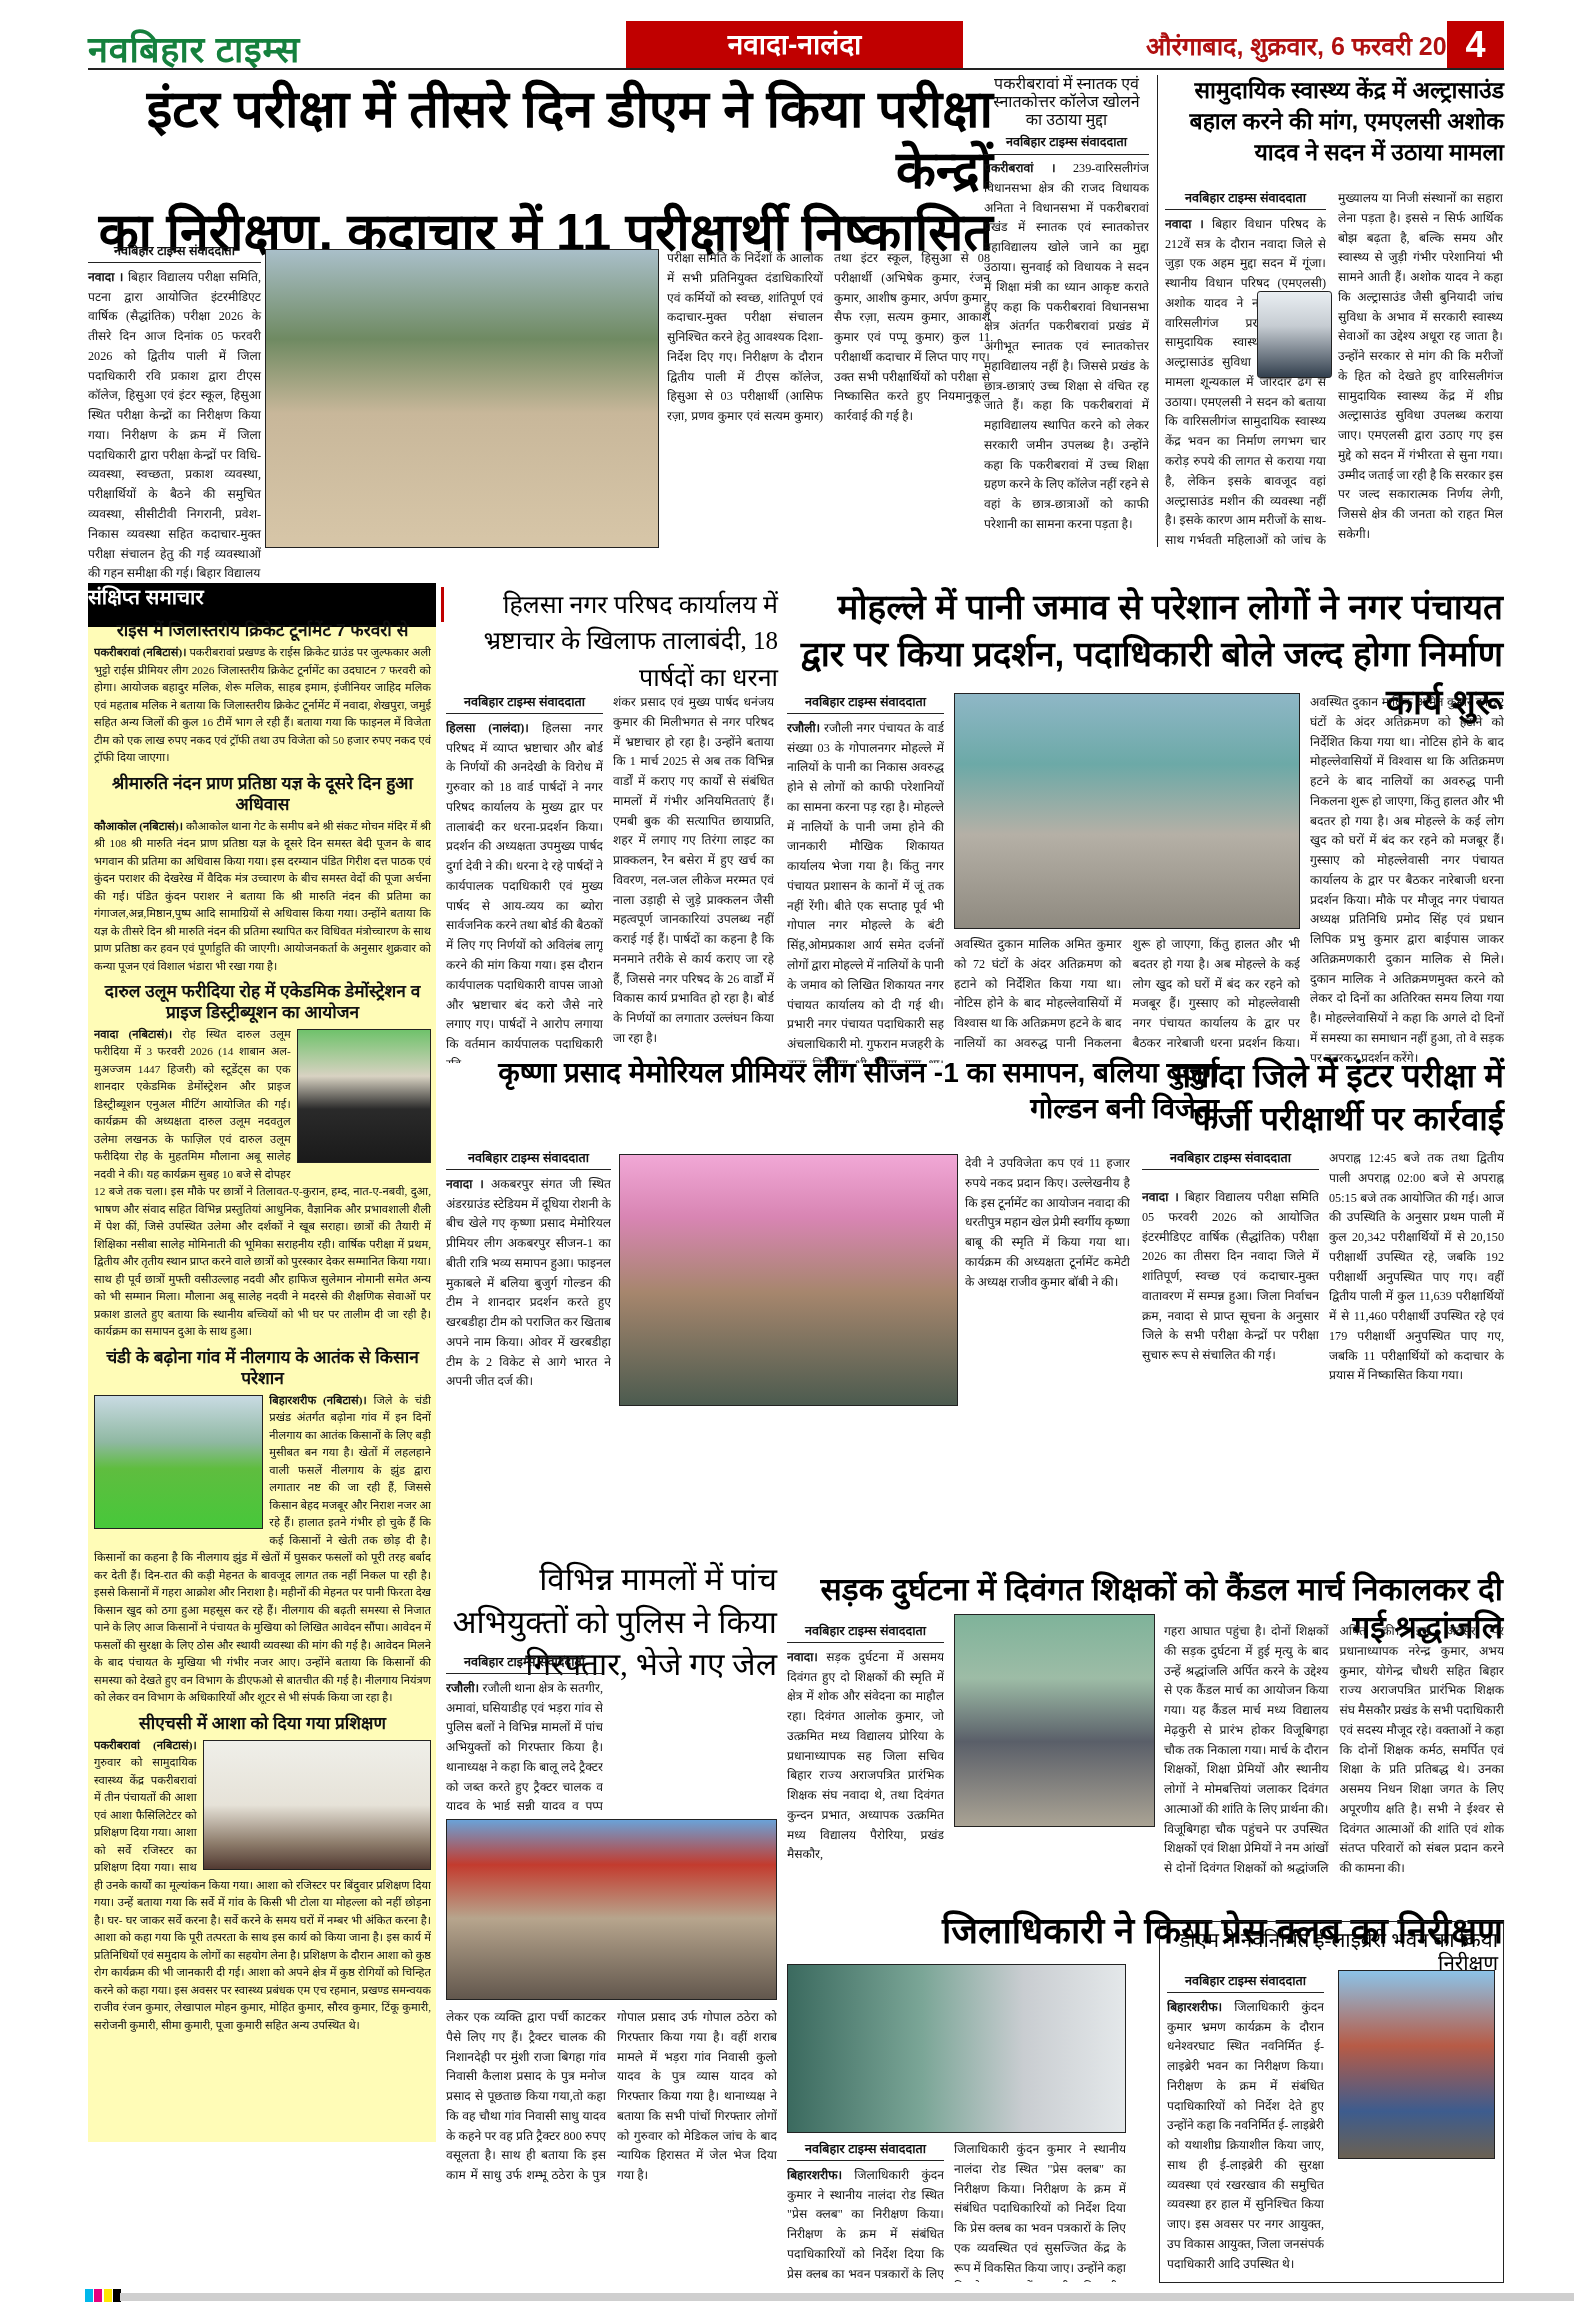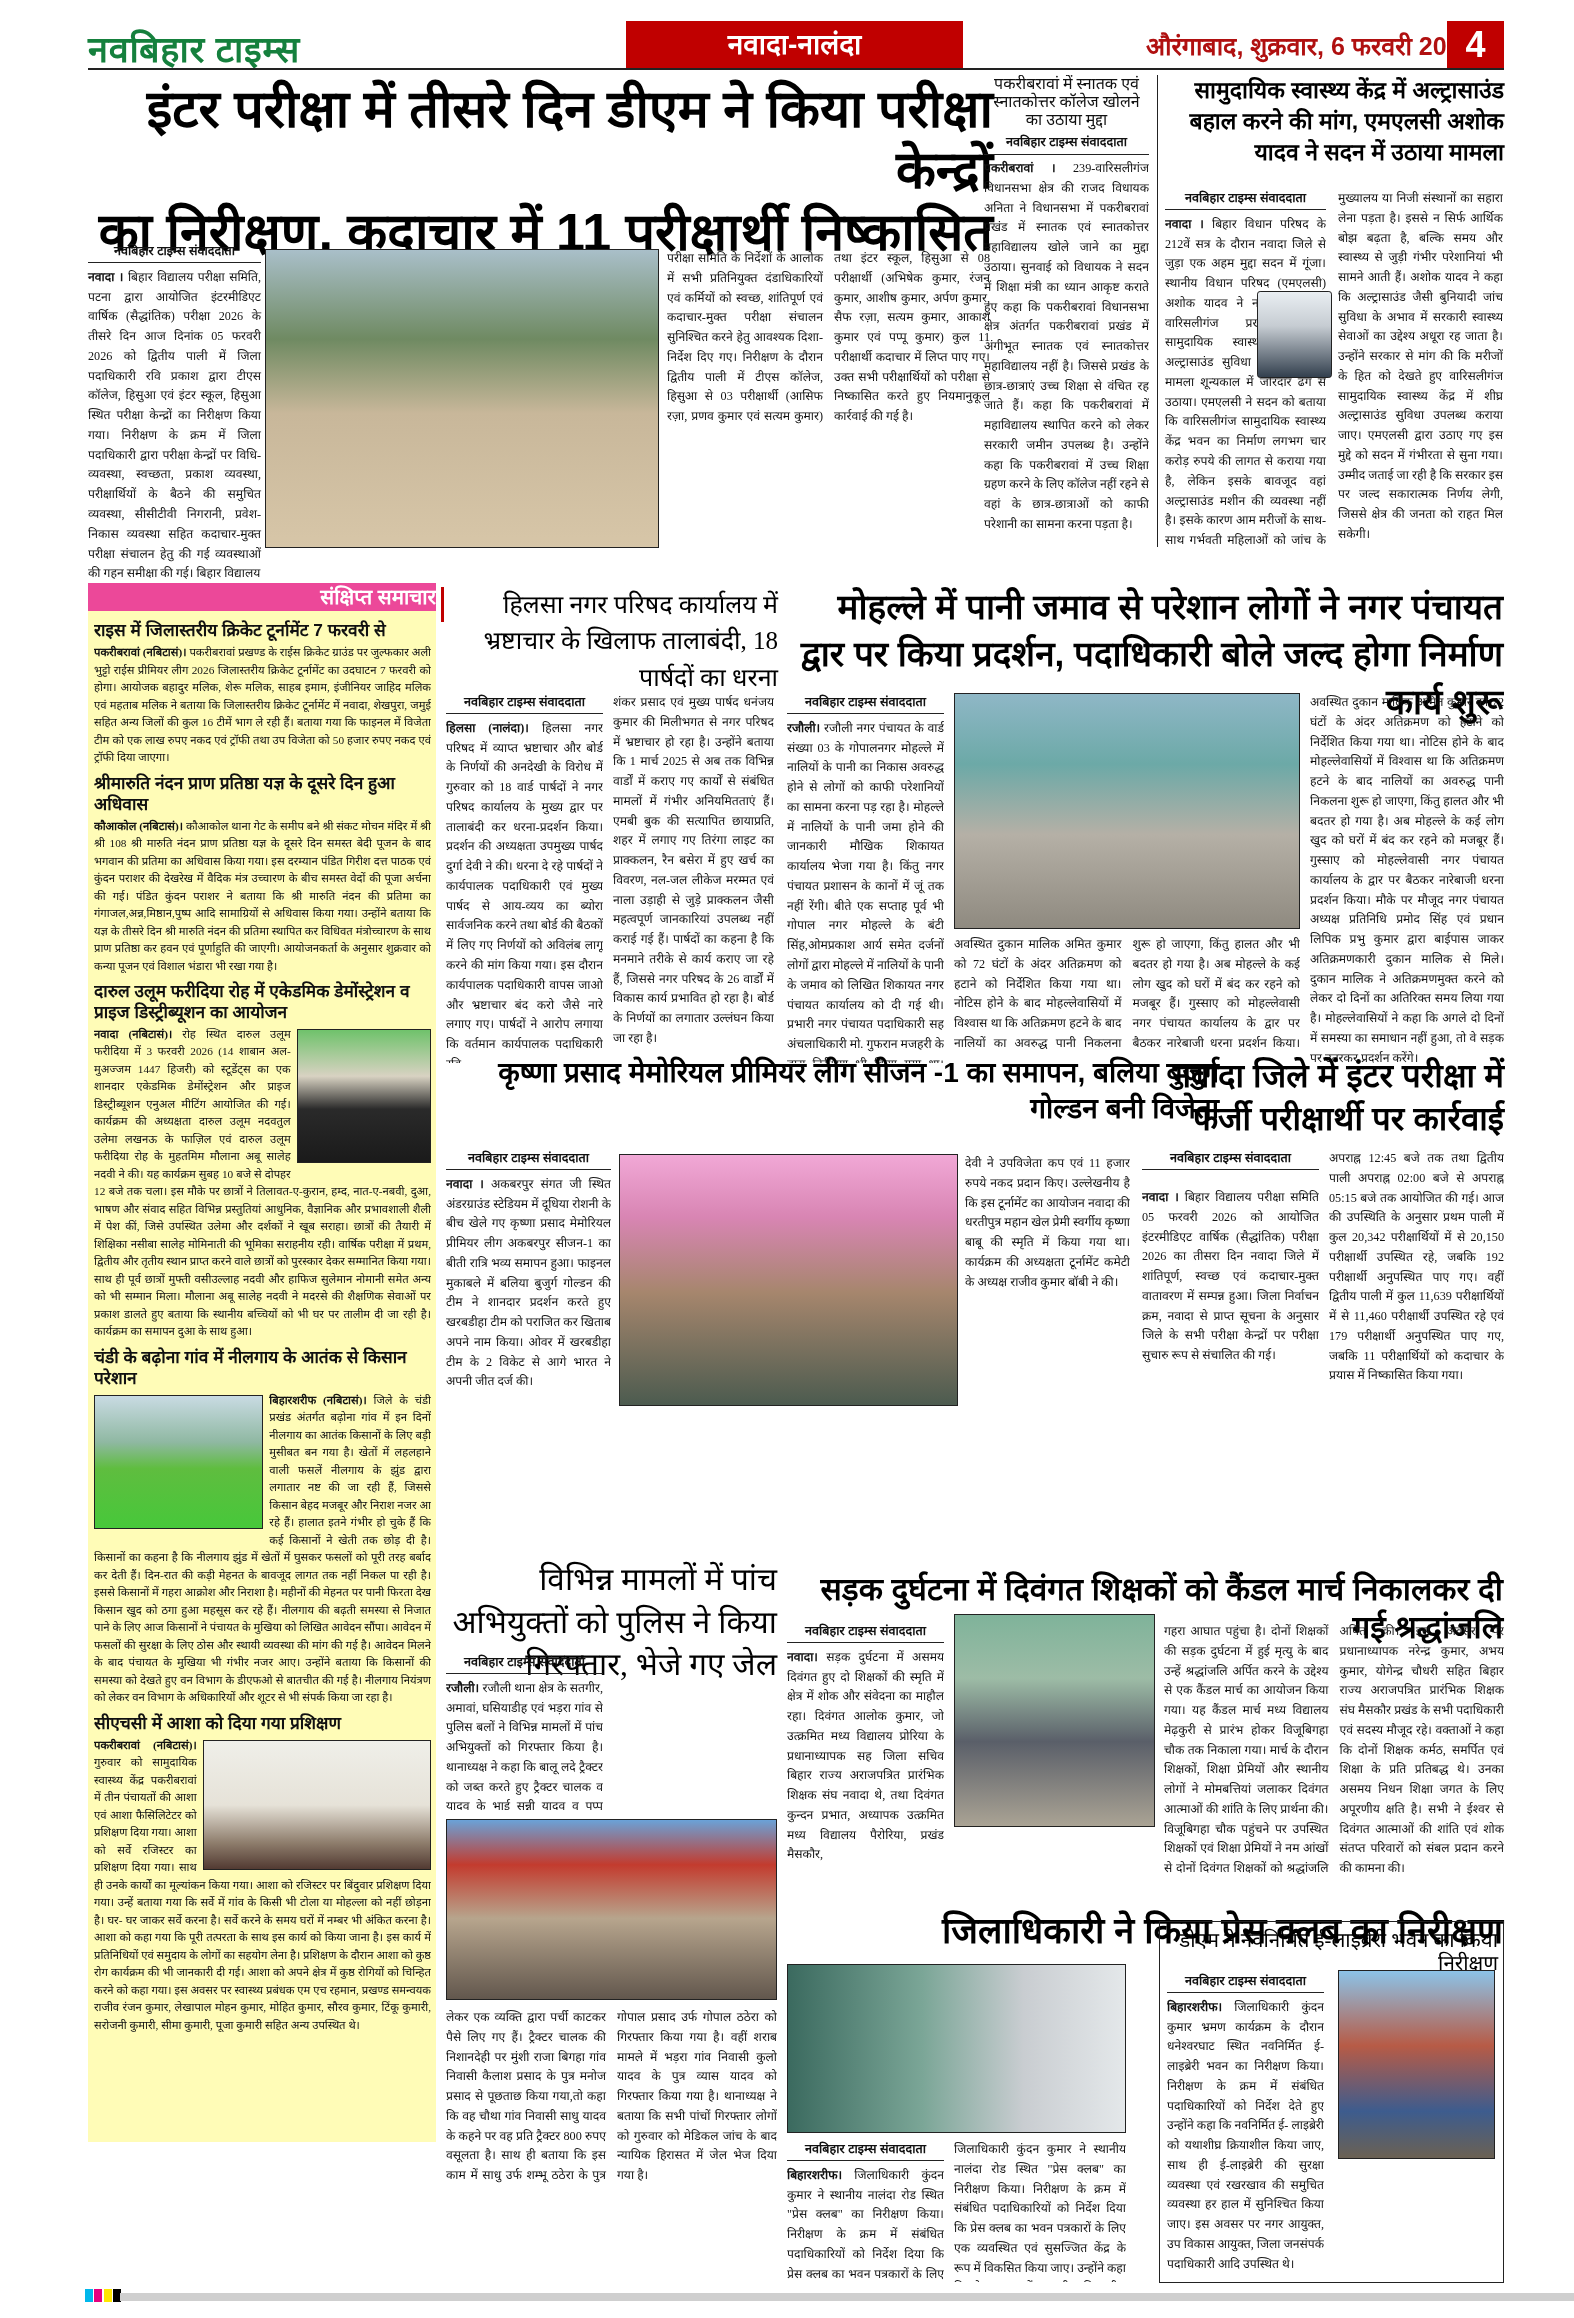--- a/index.html
+++ b/index.html
@@ -21,22 +21,22 @@
 .ph-mp{background:linear-gradient(180deg,#e9eef2 0%,#c6ccd2 40%,#33404e 100%)}
 .ph-cricket{background:linear-gradient(180deg,#f1a8d6 0%,#d885b3 25%,#a6866d 55%,#4c5b4f 100%)}
 .ph-candle{background:linear-gradient(180deg,#7fb39a 0%,#9dbca6 30%,#5a5f69 60%,#aaa394 100%)}
 .ph-rajauli{background:linear-gradient(180deg,#6aa2d8 0%,#c33b2e 25%,#b7a58d 55%,#62574d 100%)}
 .ph-press{background:linear-gradient(90deg,#3b6a5f 0%,#7ba697 40%,#c9cdd1 70%,#e4e8ea 100%)}
 .ph-elib{background:linear-gradient(180deg,#8cc3e8 0%,#b75b46 40%,#3d5c8e 75%,#6b6153 100%)}
 .ph-madrasa{background:linear-gradient(180deg,#6fc26b 0%,#d8d2c2 35%,#2a2a2a 60%,#1a1a1a 100%)}
 .ph-field{background:linear-gradient(180deg,#c9dbe3 0%,#8fb8a2 35%,#5fbd3f 55%,#47c83a 100%)}
 .ph-training{background:linear-gradient(180deg,#efefe9 0%,#e6e2d8 50%,#8d7c6b 80%,#523a32 100%)}
 .sidebar{left:88px;top:587px;width:348px;height:1555px;background:#fffcb7}
-.sidebar-title{left:88px;top:583px;width:348px;height:28px;background:#ec4899;color:#fff;font:700 20.5px "Liberation Sans",sans-serif;text-align:right;line-height:28px}
-.side-hl{font:700 17.3px "Liberation Sans",sans-serif;line-height:1.2;margin:6.3px 0 3.1px}
+.sidebar-title{left:88px;top:583px;width:348px;height:44px;background:#000000;color:#fff;font:700 20.5px "Liberation Sans",sans-serif;text-align:left;line-height:28px}
+.side-hl{font:700 17.3px "Liberation Sans",sans-serif;text-align:center;line-height:1.2;margin:6.3px 0 3.1px}
 .side-body{font-size:11.3px;line-height:1.55;text-align:justify;font-family:"Liberation Serif",serif}
 .side-body b{font-weight:700}
 .vrule{background:#222;width:0.8px}
 .footer-bar{left:120px;top:2293px;width:1457px;height:7.9px;background:#cfcfcf}
 .cmyk{top:2289px;width:7.9px;height:12.6px}
 </style>
 </head>
 <body>
 
 <div class="abs masthead-logo">नवबिहार टाइम्स</div>

